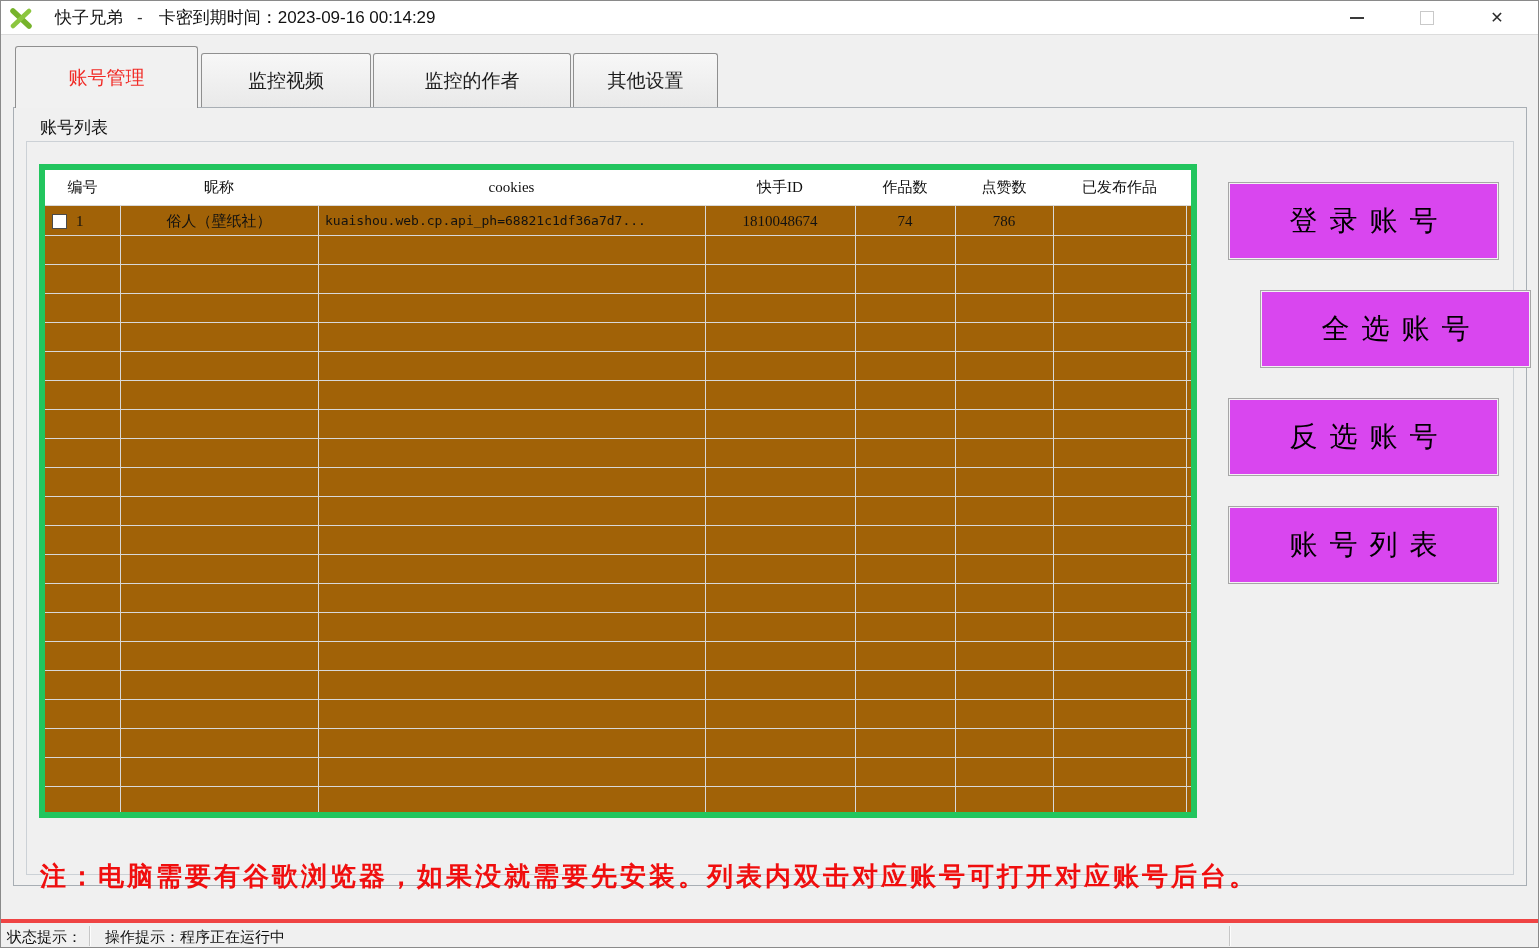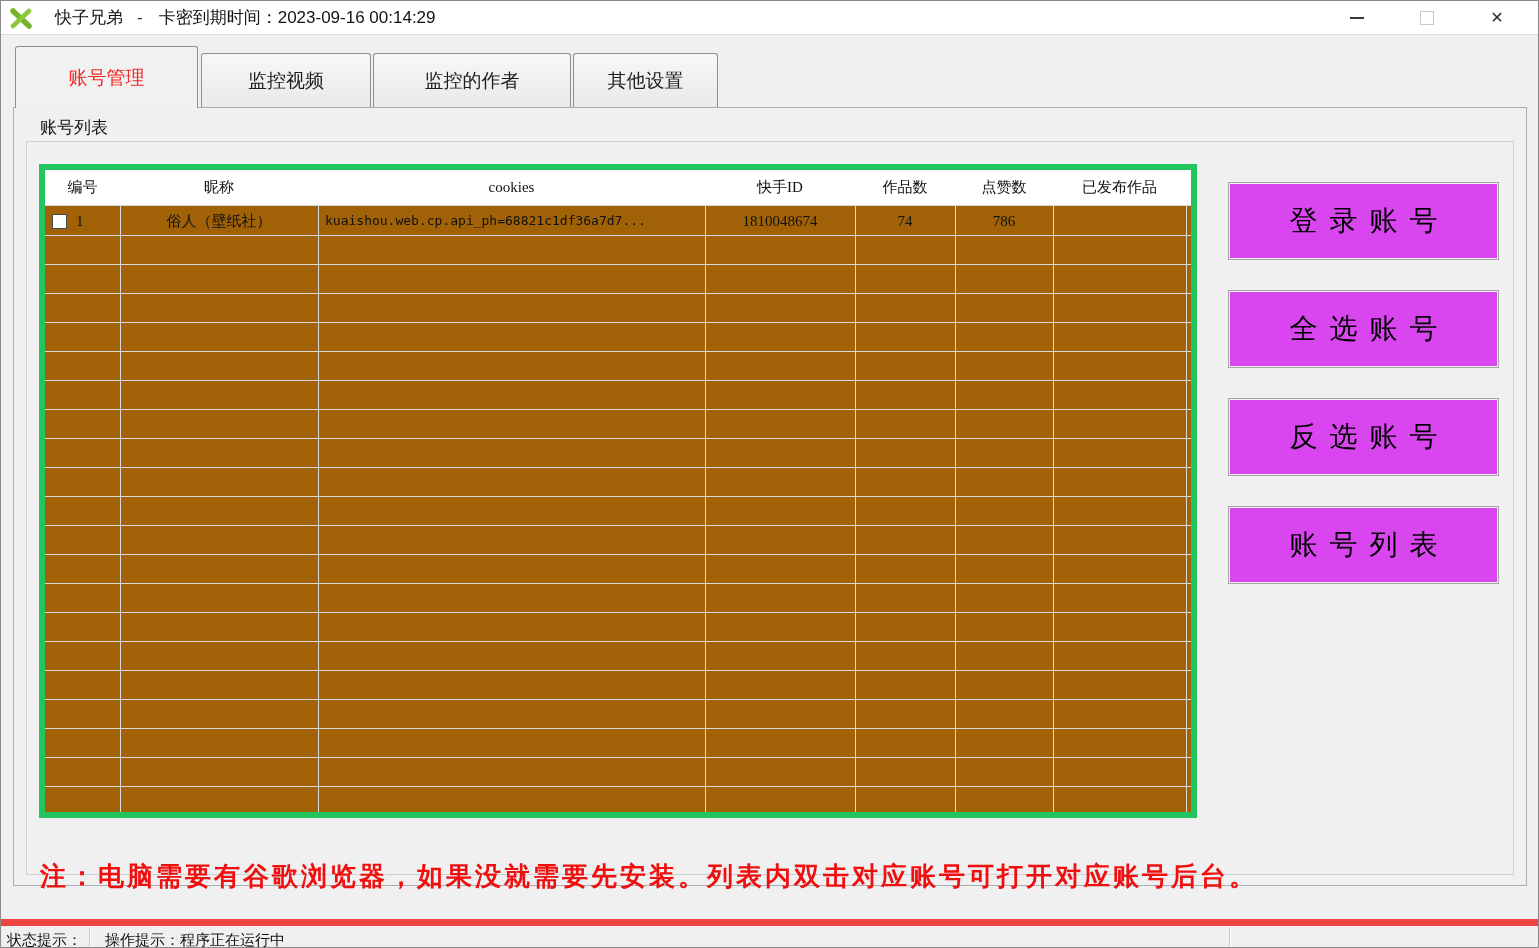--- a/index.html
+++ b/index.html
@@ -55,27 +55,27 @@
   .td{font-family:"Liberation Serif",serif;font-size:15px;color:#111;line-height:28px;
     text-align:center;box-sizing:border-box;white-space:nowrap;overflow:hidden;}
   .td.cell-index{display:flex;align-items:center;padding-left:7px;gap:9px;text-align:left;}
   .checkbox{width:15px;height:15px;border:1px solid #4a4a4a;background:#fff;box-sizing:border-box;flex:0 0 auto;}
   .td.cell-cookies{font-family:"DejaVu Sans Mono",monospace;font-size:13px;text-align:left;padding-left:7px;}
   
   .act-btn{position:absolute;left:1214px;width:271px;height:78px;box-sizing:border-box;
     background:#d946ef;border:1px solid #a6a6a6;display:flex;align-items:center;justify-content:center;
     font-family:"Liberation Serif",serif;font-size:28px;color:#000;letter-spacing:12px;
     padding-left:12px;cursor:default;box-shadow:inset 0 0 0 1px #f2f2f2;}
-  .btn0{top:74px;}.btn1{top:182px;}.btn2{top:290px;}.btn3{top:398px;}
+  .btn0{top:74px;}.btn1{top:182px;margin-left:32px;}.btn2{top:290px;}.btn3{top:398px;}
   
   .note{position:absolute;left:26px;top:726px;font-family:"Liberation Serif",serif;
     font-size:26px;font-weight:bold;color:#f00e0e;letter-spacing:3px;white-space:nowrap;z-index:6;margin-top:25px;}
   
   .statusbar{position:absolute;left:0;top:918px;width:100%;height:30px;background:#f0f0f0;
-    border-top:7px solid #ef4444;box-sizing:border-box;}
+    border-top:4px solid #ef4444;box-sizing:border-box;}
   .status-sep{position:absolute;top:3px;bottom:3px;width:1px;background:#c6c6c6;border-right:1px solid #fdfdfd;}
   .sep1{left:88px;}.sep2{left:1228px;}
   .status-text{position:absolute;top:0;line-height:29px;font-family:"Liberation Serif",serif;
     font-size:15px;color:#111;white-space:nowrap;}
   .status-left{left:6px;}
   .status-op{left:104px;}
 </style>
 </head>
 <body>
 

